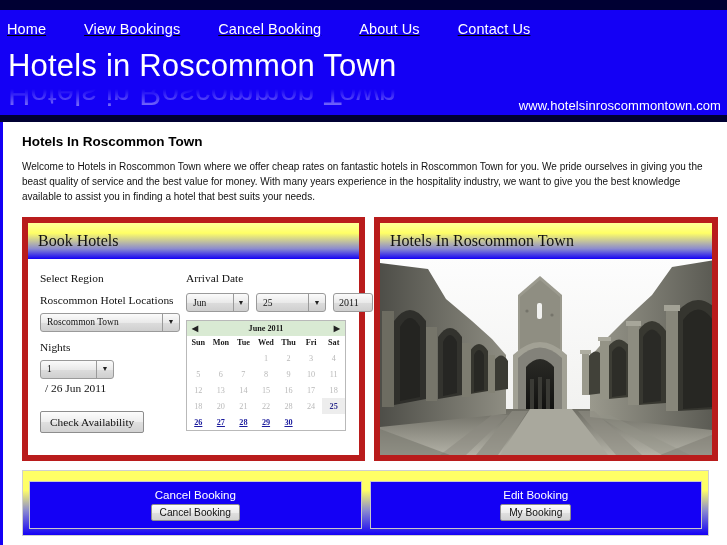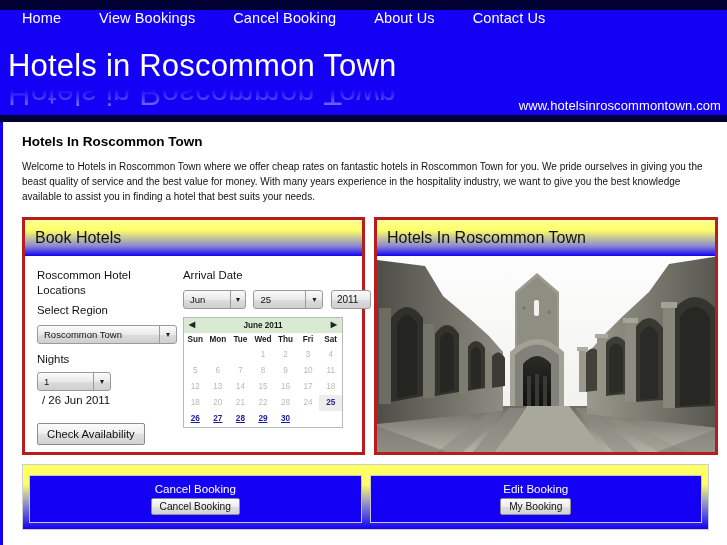--- a/index.html
+++ b/index.html
@@ -15,21 +15,23 @@
   .top-strip {
     height: 10px;
     background: #000033;
   }
 
   
   .navbar {
     height: 38px;
     background: #1400f5;
     display: flex;
-    padding-left: 22px;
+    align-items: center;
+    padding-left: 7px;
+    text-decoration: underline;
   }
   .nav-item {
     color: #ffffff;
     font-size: 14.5px;
     margin-right: 38px;
     white-space: nowrap;
     cursor: pointer;
     letter-spacing: 0.1px;
   }
   .nav-item:last-child { margin-right: 0; }
@@ -101,22 +103,23 @@
   }
 
   
   .panels-row {
     display: flex;
     gap: 9px;
     margin-left: 5px;
     margin-right: 4px;
   }
   .panel {
-    border: 3px solid #b91c1c;
+    border: 6px solid #b91c1c;
     background: #ffffff;
+    font-family: Liberation Serif, serif;
   }
   .panel-left { width: 343px; }
   .panel-right { width: 344px; }
 
   .panel-header {
     height: 36px;
     background: linear-gradient(to bottom, #ffff99 0%, #ffff66 28%, #8a8ad0 72%, #1400f5 100%);
     display: flex;
     align-items: center;
     padding-left: 10px;
@@ -344,22 +347,22 @@
   <div class="panels-row">
 
     <section class="panel panel-left">
       <div class="panel-header">
         <span class="panel-header-title">Book Hotels</span>
       </div>
 
       <div class="form-body">
 
         <div class="form-col-left">
+          <div class="form-label">Select Region</div>
           <div class="form-label tight">Roscommon Hotel Locations</div>
-          <div class="form-label">Select Region</div>
 
           <div class="sel sel-region">
             <span class="sel-text">Roscommon Town</span>
             <span class="sel-arrow">▼</span>
           </div>
 
           <div class="form-label tight">Nights</div>
 
           <div class="nights-row">
             <span class="sel sel-nights">

